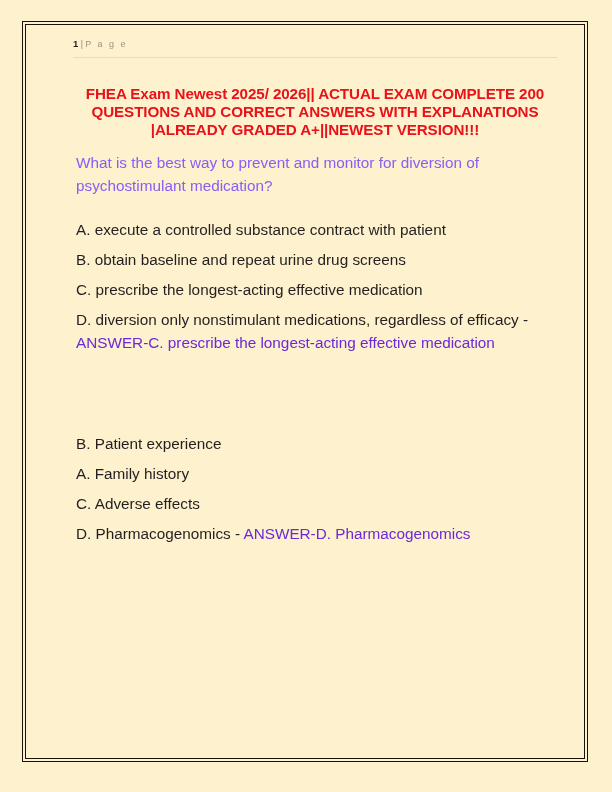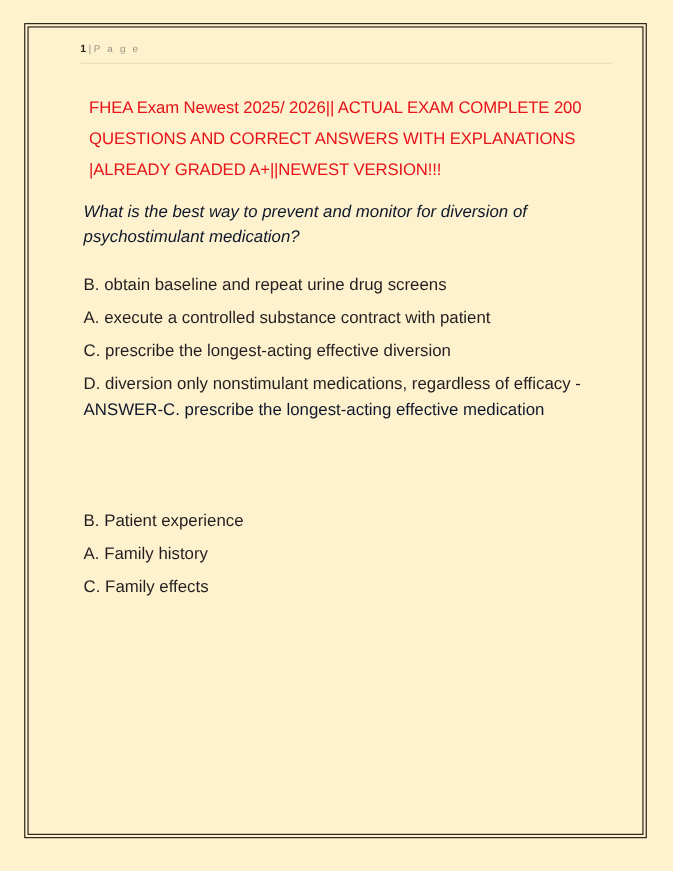--- a/index.html
+++ b/index.html
@@ -76,54 +76,53 @@
     left: 0;
     top: 20px;
     width: 484px;
     height: 1px;
     background: #e9dcb8;
   }
 
   
   .doc-title {
     margin-top: 18px;
-    text-align: left;
+    text-align: center;
     color: #e81219;
-    font-weight: normal;
+    font-weight: bold;
     font-size: 15.2px;
-    line-height: 28px;
+    line-height: 18px;
     letter-spacing: -0.1px;
     padding: 0 8px;
   }
 
   
   .qa-block {
     margin-top: 13px;
   }
   .question-text {
-    color: #0f172a;
+    color: #8b5cf6;
     font-size: 15.3px;
     line-height: 22.5px;
     margin: 0 0 0 3px;
-    font-style: italic;
   }
   .spacer-line {
     height: 22px;
   }
   .option-row {
     color: #231f20;
     font-size: 15.3px;
     line-height: 22.5px;
     margin: 0 0 7.5px 3px;
   }
   .option-row:last-child {
     margin-bottom: 0;
   }
   .answer-text {
-    color: #0f172a;
+    color: #6d28d9;
   }
   .block-gap {
     height: 44px;
   }
 </style>
 </head>
 <body>
 
 <div class="page-sheet">
   <div class="page-frame">
@@ -134,30 +133,31 @@
           <span class="header-page-num">1</span><span class="header-sep">|</span><span class="header-word">P a g e</span>
         </div>
         <div class="header-rule"></div>
       </div>
 
       <div class="doc-title">FHEA Exam Newest 2025/ 2026|| ACTUAL EXAM COMPLETE 200 QUESTIONS AND CORRECT ANSWERS WITH EXPLANATIONS |ALREADY GRADED A+||NEWEST VERSION!!!</div>
 
       <div class="qa-block">
         <p class="question-text">What is the best way to prevent and monitor for diversion of psychostimulant medication?</p>
         <div class="spacer-line"></div>
+        <p class="option-row"><span>A. execute a controlled substance contract with patient</span></p>
         <p class="option-row"><span>B. obtain baseline and repeat urine drug screens</span></p>
-        <p class="option-row"><span>A. execute a controlled substance contract with patient</span></p>
-        <p class="option-row"><span>C. prescribe the longest-acting effective diversion</span></p>
+        <p class="option-row"><span>C. prescribe the longest-acting effective medication</span></p>
         <p class="option-row"><span>D. diversion only nonstimulant medications, regardless of efficacy - </span><span class="answer-text">ANSWER-C. prescribe the longest-acting effective medication</span></p>
       </div>
 
       <div class="block-gap"></div>
 
       <div class="qa-block">
         <div class="spacer-line"></div>
         <p class="option-row"><span>B. Patient experience</span></p>
         <p class="option-row"><span>A. Family history</span></p>
-        <p class="option-row"><span>C. Family effects</span></p>
+        <p class="option-row"><span>C. Adverse effects</span></p>
+        <p class="option-row"><span>D. Pharmacogenomics - </span><span class="answer-text">ANSWER-D. Pharmacogenomics</span></p>
       </div>
 
     </div>
   </div>
 </div>
 
 </body></html>

